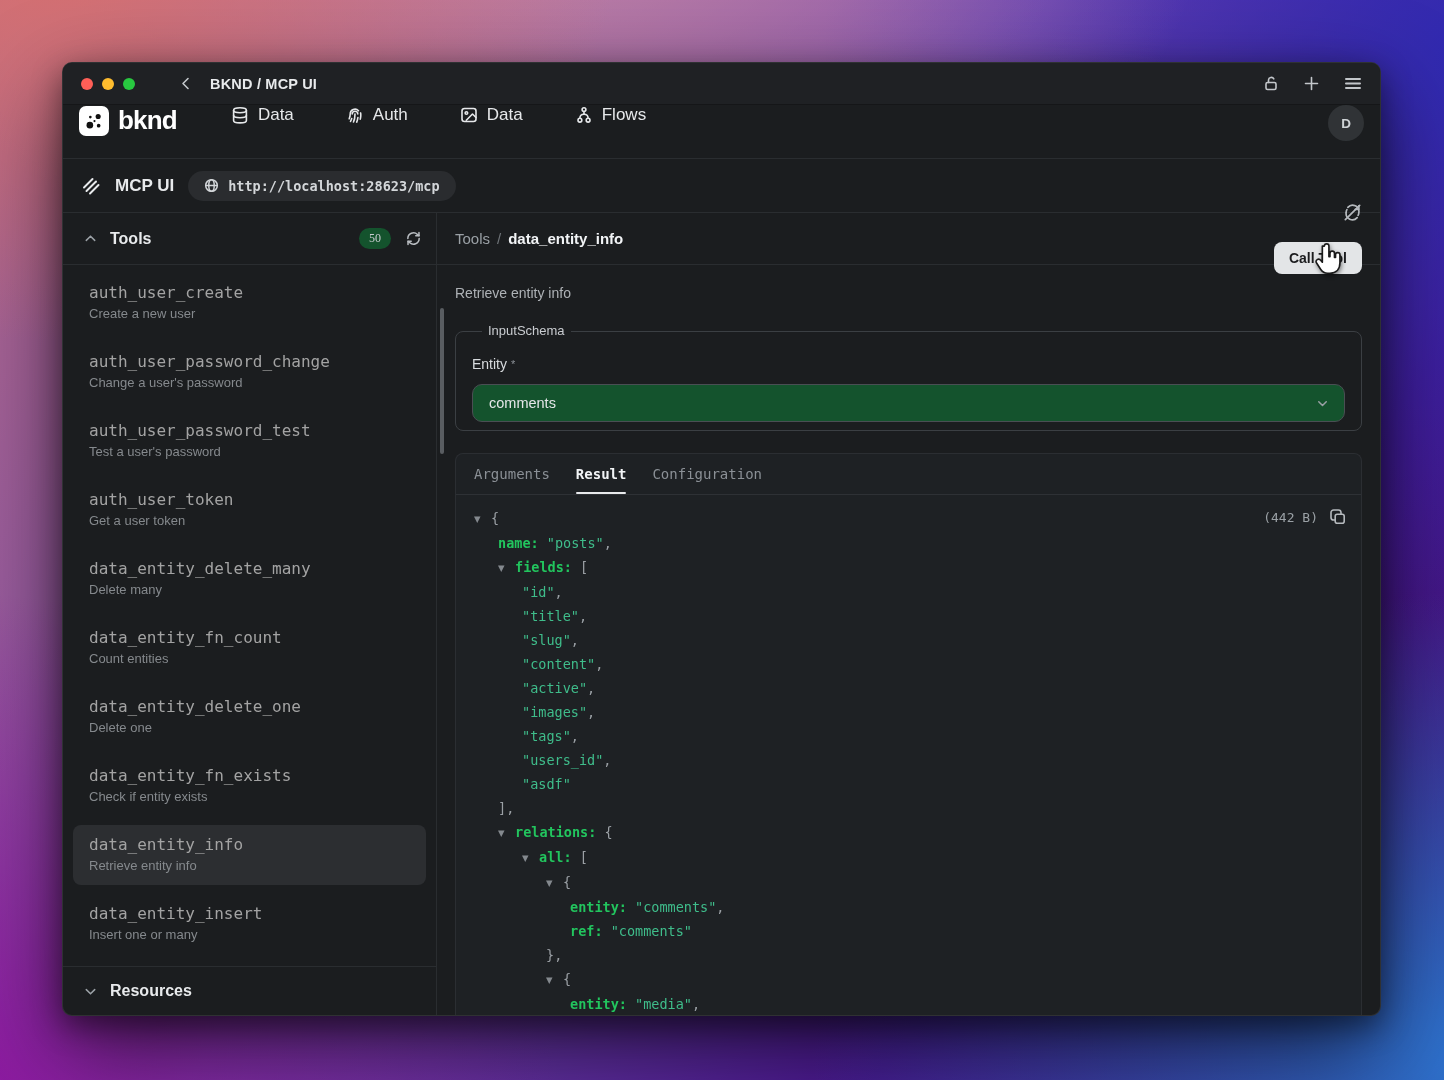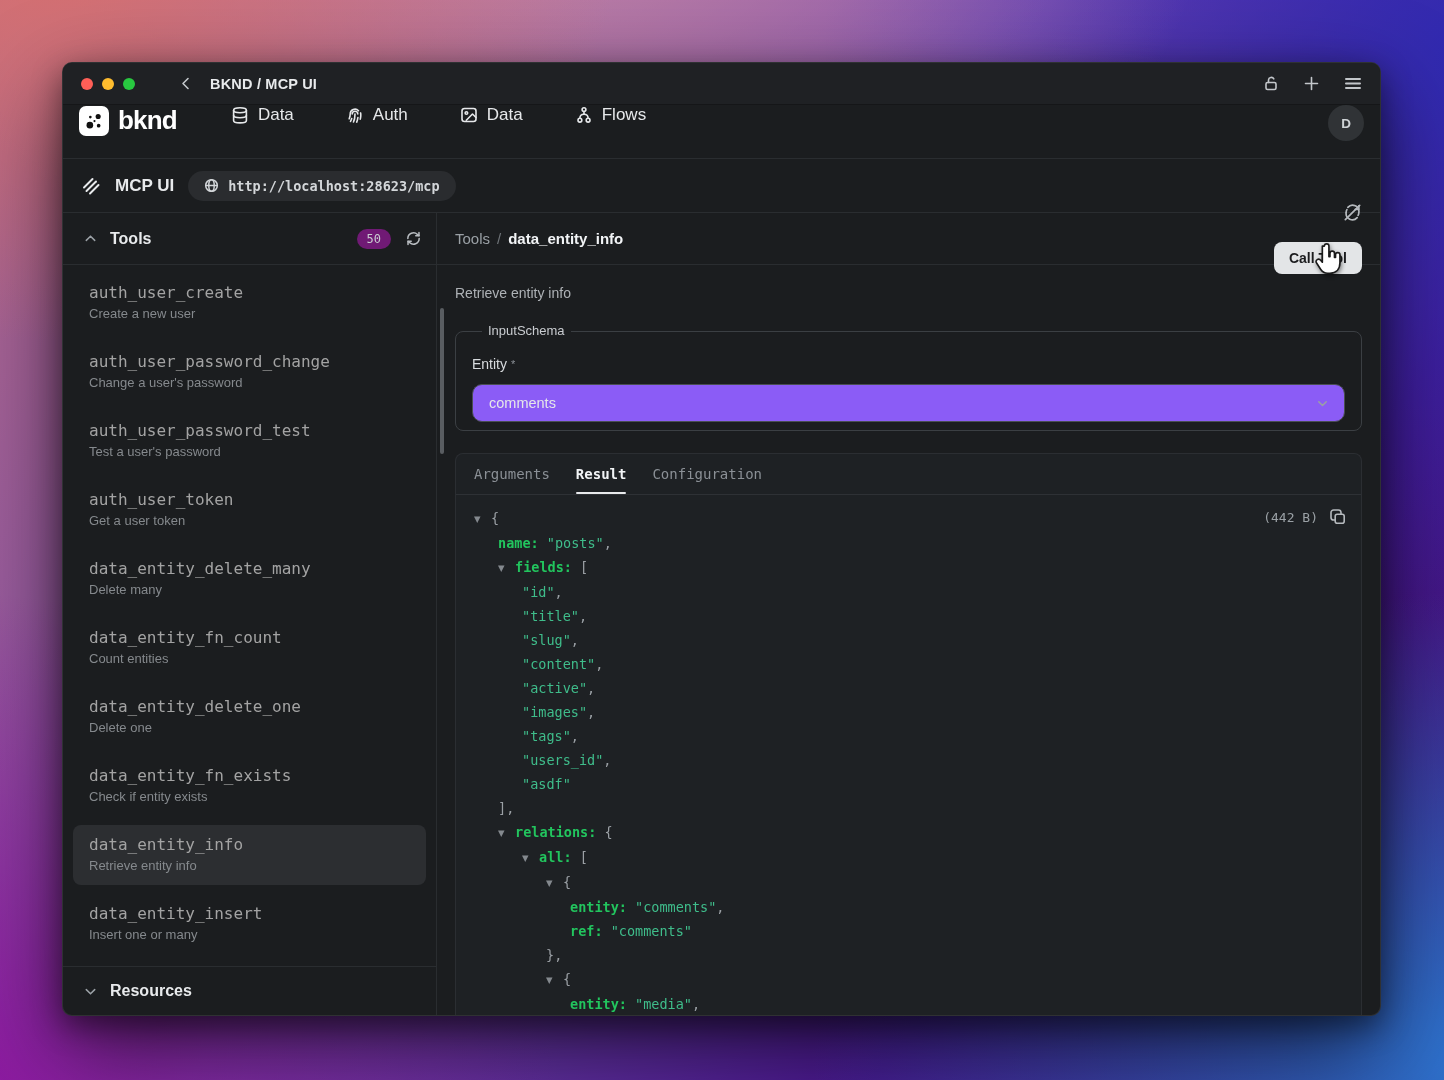--- a/index.html
+++ b/index.html
@@ -58,22 +58,22 @@
 
   
   .content { flex:1; display:flex; min-height:0; position:relative; }
 
   
   .sidebar { width:374px; flex:0 0 374px; border-right:1px solid #2a2d30; display:flex;
     flex-direction:column; min-height:0; }
   .tools-header { height:52px; flex:0 0 52px; display:flex; align-items:center; gap:12px;
     padding:0 14px 0 20px; border-bottom:1px solid #2a2d30; }
   .tools-header .lbl { font-size:16px; font-weight:bold; }
-  .badge { margin-left:auto; background:#701a75; color:#c9cdd1; border-radius:11px;
-    padding:3px 10px; font-size:12px; }
+  .badge { margin-left:auto; background:#14532d; color:#c9cdd1; border-radius:11px;
+    padding:3px 10px; font-size:12px;font-family:Liberation Serif, serif; }
   .tools-header .refresh { color:#b8bcc0; margin-left:2px; }
   .tool-list { padding:8px 10px 0; }
   .tool-item { padding:10px 16px; border-radius:8px; margin-bottom:9px; cursor:default; }
   .tool-item.selected { background:#2c2e31; }
   .tool-name { font-family:"DejaVu Sans Mono", monospace; font-size:16px; line-height:20px;
     color:#a3a3a3; margin-bottom:2px; white-space:nowrap; }
   .tool-desc { font-size:13px; line-height:18px; color:#85898d; }
   .resources { margin-top:auto; border-top:1px solid #2a2d30; padding:15px 20px; display:flex;
     align-items:center; gap:12px; }
   .resources .lbl { font-size:16px; font-weight:bold; }
@@ -96,21 +96,21 @@
 
   .main-body { flex:1; display:flex; flex-direction:column; padding:0 18px; min-height:0; }
   .desc { margin-top:18px; font-size:14px; line-height:20px; color:#aeb2b6; }
 
   .fieldset { margin-top:28px; border:1px solid #3b3f43; border-radius:8px;
     padding:22px 16px 8px; position:relative; }
   .legend { position:absolute; top:-9px; left:26px; background:#1b1d1f; padding:0 6px;
     font-size:13px; color:#c9ccd0; }
   .field-label { font-size:14px; line-height:20px; color:#d8dbde; }
   .req { color:#8b9096; font-size:11px; vertical-align:top; margin-left:4px; }
-  .select { margin-top:10px; height:38px; background:#8b5cf6; border:1px solid #4a4e53;
+  .select { margin-top:10px; height:38px; background:#14532d; border:1px solid #4a4e53;
     border-radius:10px; display:flex; align-items:center; padding:0 14px 0 16px;
     font-size:14.5px; color:#e5e7e9; cursor:pointer; }
   .select .chevd { margin-left:auto; color:#9aa0a5; }
 
   
   .tabs-panel { margin-top:22px; flex:1; min-height:0; display:flex; flex-direction:column;
     background:#1e2124; border:1px solid #2b2e32; border-bottom:none;
     border-radius:8px 8px 0 0; overflow:hidden; }
   .tab-bar { height:41px; flex:0 0 41px; display:flex; align-items:center; gap:26px;
     padding:0 18px; border-bottom:1px solid #2e3135; }

